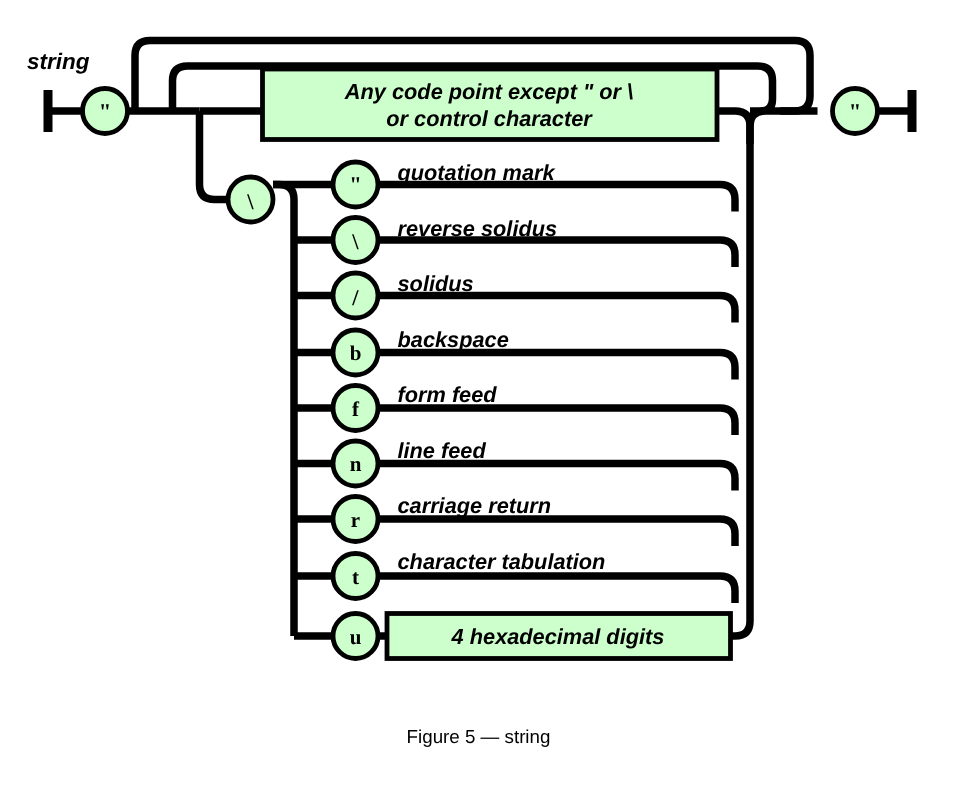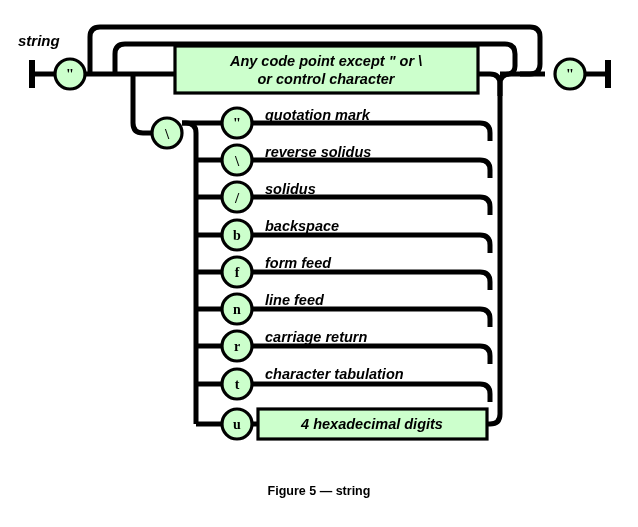--- a/index.html
+++ b/index.html
@@ -36,21 +36,21 @@
   }
   .rule-name{
     font-family:"Liberation Sans", sans-serif;
     font-weight:bold;font-style:italic;font-size:15px;
     fill:#000000;text-anchor:start;
   }
   .caption{
     position:absolute;left:0;top:484px;width:638px;
     text-align:center;
     font-family:"Liberation Sans", sans-serif;
-    font-weight:bold;font-size:12.5px;color:#000000;
+    font-weight:normal;font-size:12.5px;color:#000000;
   }
 </style>
 </head>
 <body>
 
 <div id="diagram-root">
   <svg width="638" height="527" viewBox="0 0 638 527" xmlns="http://www.w3.org/2000/svg">
 
     <text class="rule-name" x="18" y="46">string</text>
 

